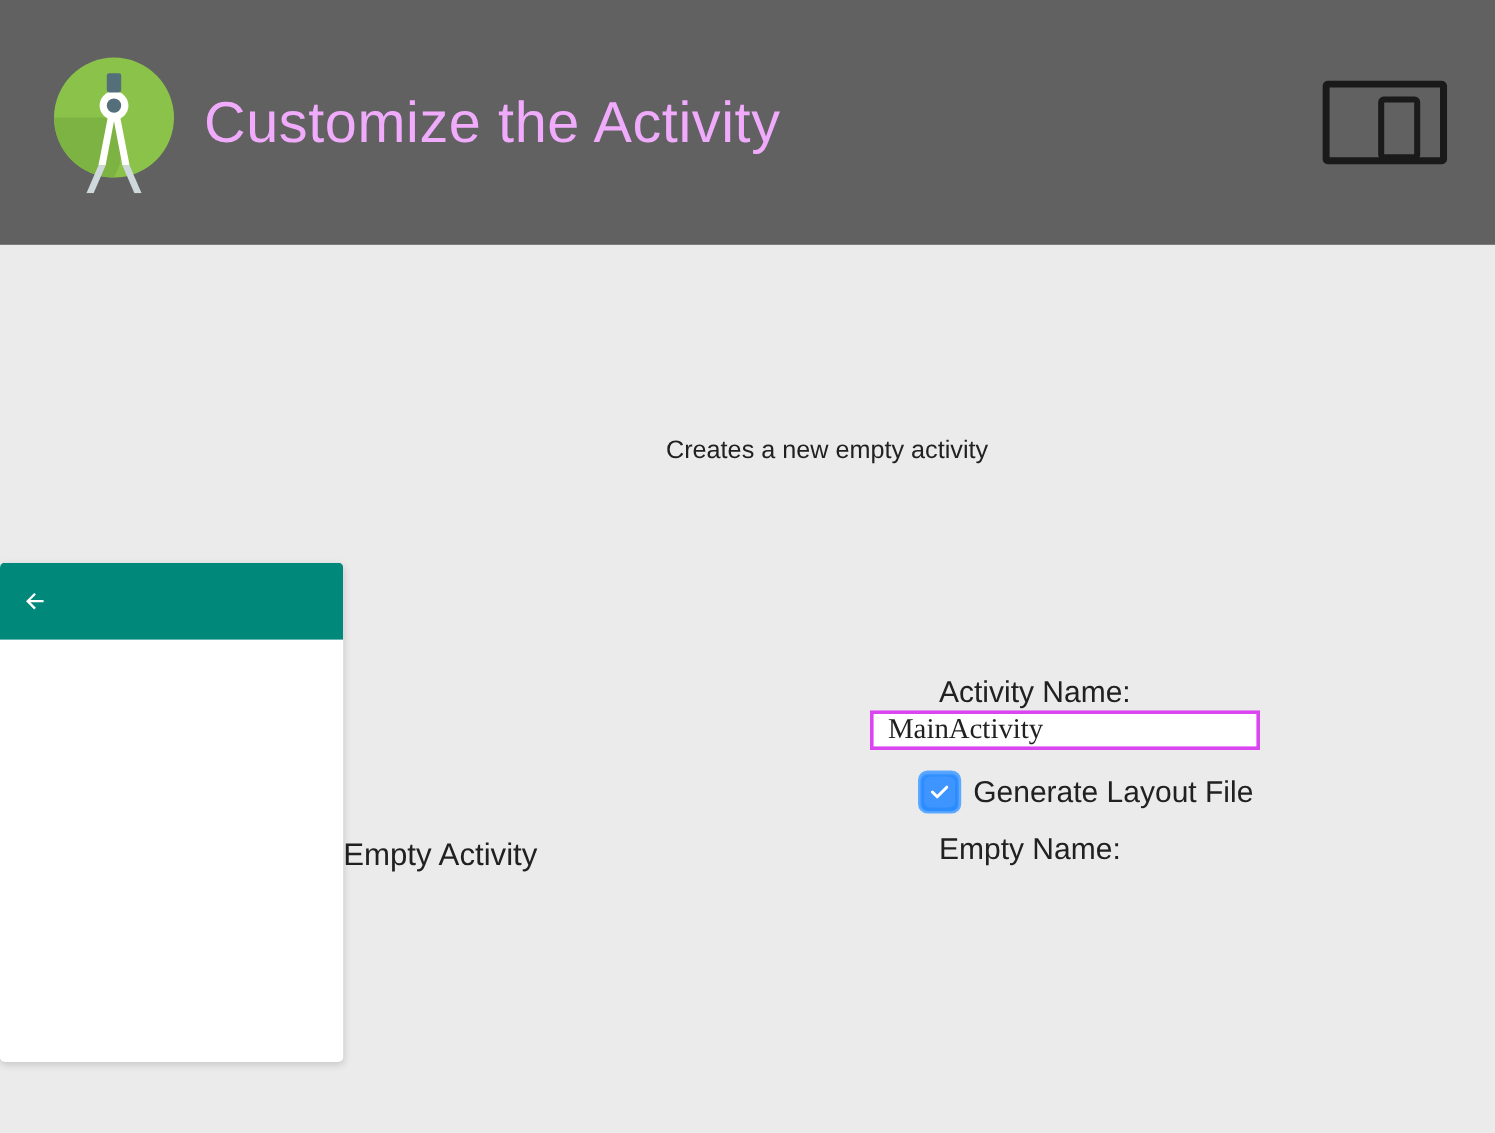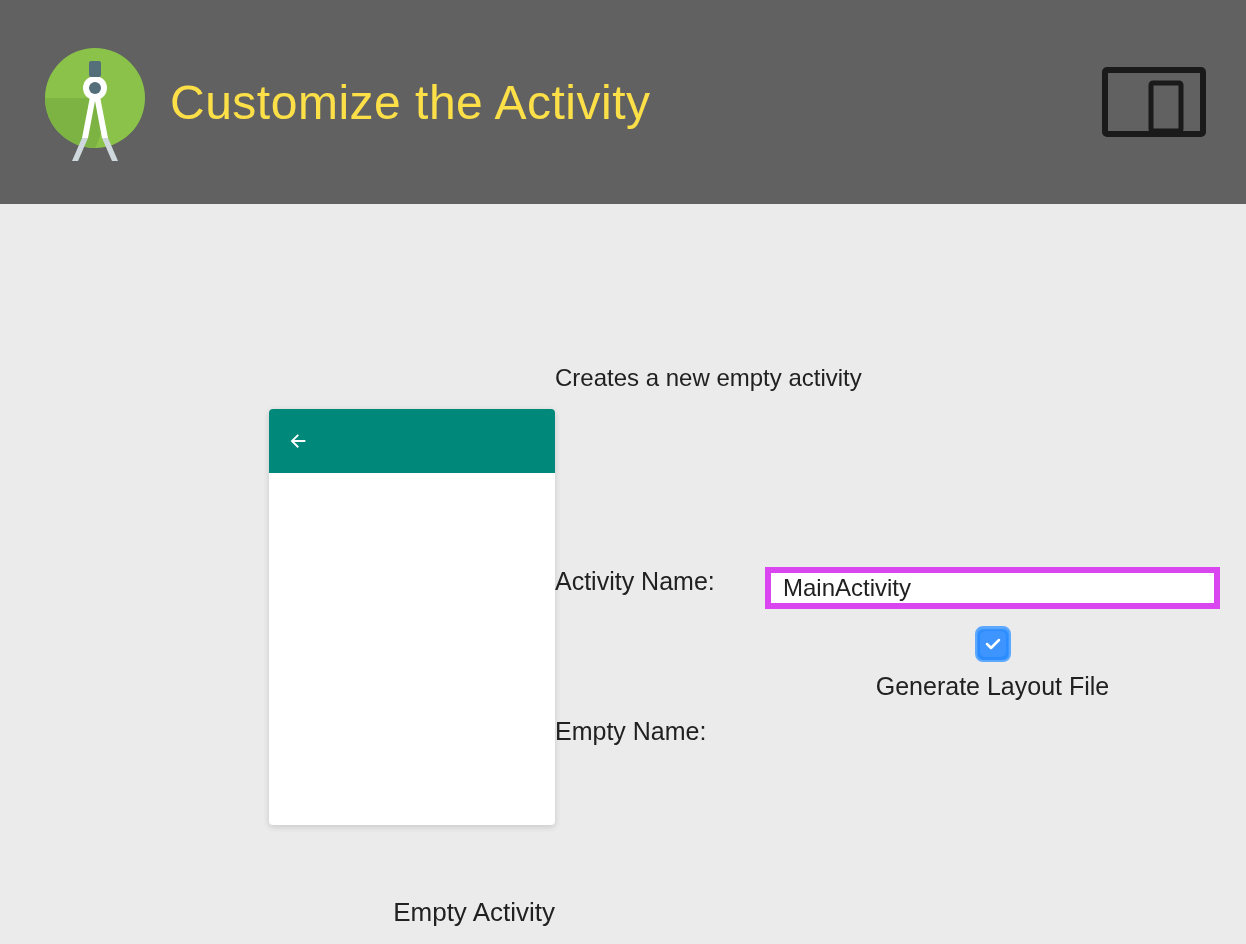--- a/index.html
+++ b/index.html
@@ -31,42 +31,42 @@
       gap: 20px;
     }
     
     .android-studio-icon {
       width: 110px;
       height: 118px;
       position: relative;
     }
     
     .header-title {
-      color: #fde047;
+      color: #f0abfc;
       font-size: 48px;
       font-weight: 300;
       letter-spacing: 0.5px;
     }
     
     .device-icon {
       width: 104px;
       height: 70px;
     }
     
     .content {
       display: flex;
       padding: 0;
       height: calc(100% - 204px);
     }
     
     .left-panel {
       width: 555px;
       display: flex;
-      flex-direction: column;
-      align-items: flex-end;
+      flex-direction: row;
+      align-items: center;
       padding-top: 205px;
     }
     
     .preview-card {
       width: 286px;
       height: 416px;
       background: #ffffff;
       border-radius: 4px;
       box-shadow: 0 2px 6px rgba(0,0,0,0.15);
       overflow: hidden;
@@ -93,55 +93,56 @@
     }
     
     .right-panel {
       flex: 1;
       padding-top: 160px;
       padding-right: 26px;
     }
     
     .description {
       color: #212121;
-      font-size: 24px;
+      font-size: 21px;
       font-weight: 400;
       margin-bottom: 175px;
     }
     
     .form-row {
       display: flex;
+      align-items: center;
       margin-bottom: 17px;
+      flex-direction: column;
     }
     
     .form-label {
       width: 210px;
       font-size: 25px;
       color: #212121;
       font-weight: 400;
     }
     
     .form-input {
       flex: 1;
       height: 42px;
-      border: 6px solid #d946ef;
+      border: 3px solid #d946ef;
       background: #ffffff;
       font-size: 24px;
       padding: 0 12px;
-      font-family: Liberation Sans, sans-serif;
+      font-family: Liberation Serif, serif;
       color: #212121;
     }
     
     .checkbox-row {
       display: flex;
       align-items: center;
       margin-left: 210px;
       margin-bottom: 16px;
       gap: 10px;
-      flex-direction: column;
     }
     
     .checkbox-container {
       width: 36px;
       height: 36px;
       background: #2a8cff;
       border-radius: 8px;
       border: 2px solid #5ca9ff;
       display: flex;
       align-items: center;

